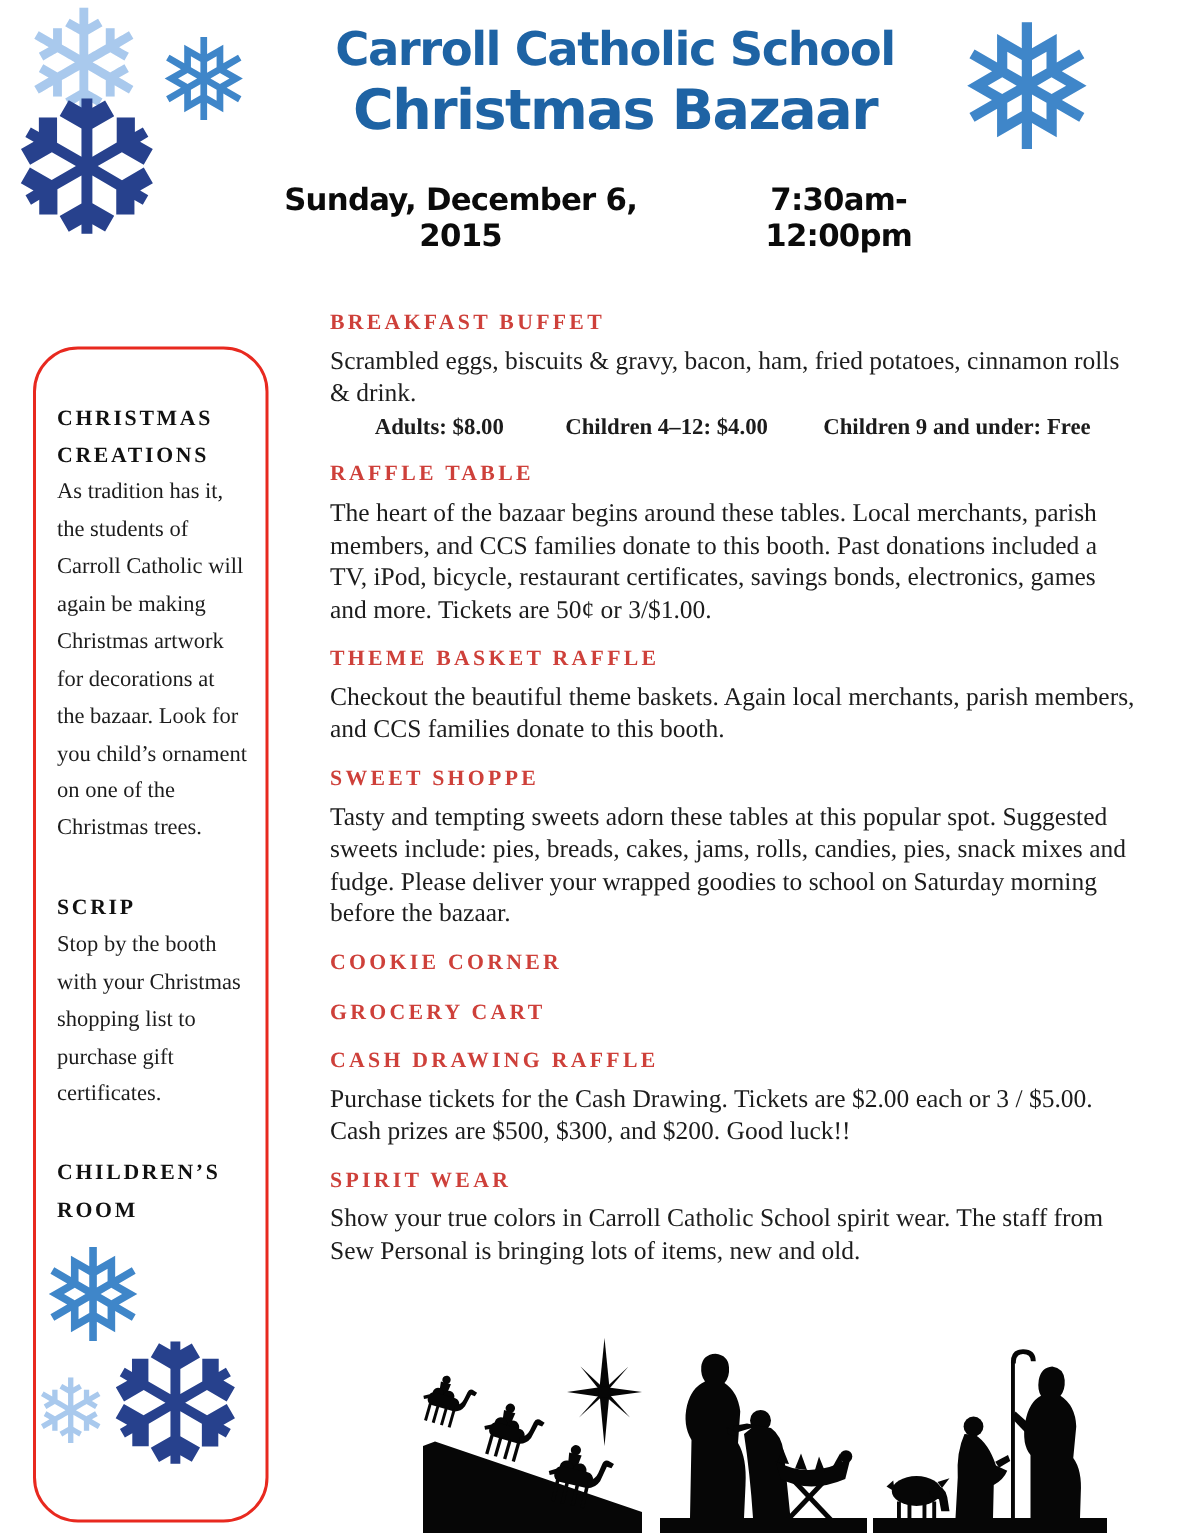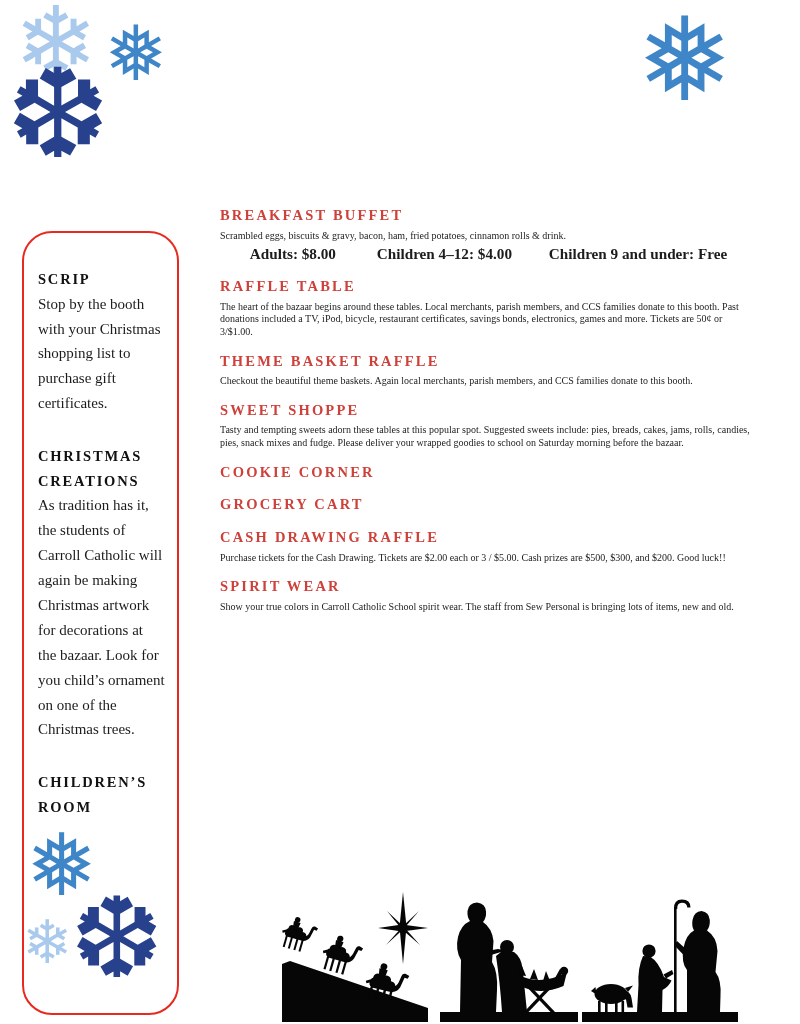--- a/index.html
+++ b/index.html
@@ -45,50 +45,58 @@
   .sb-section{margin-bottom:28px;}
   .sb-heading{font-size:14.5px;font-weight:700;letter-spacing:1.8px;color:#111;line-height:1.7;}
   .sb-body{font-size:15px;line-height:1.66;color:var(--ink);}
   
   .main{position:absolute;left:196px;top:206px;width:537px;margin-left:24px;}
   .section{margin-bottom:13px;}
   .sec-heading{
     font-size:14.5px;font-weight:700;letter-spacing:2.2px;
     color:var(--heading-red);margin-bottom:4px;line-height:1.35;
   }
-  .sec-body{font-size:10px;line-height:1.27;color:var(--ink);}
+  .sec-body{font-size:17px;line-height:1.27;color:var(--ink);}
   .price-row{display:flex;font-size:15.2px;font-weight:700;line-height:1.3;margin-top:2px;justify-content:center;}
   .price-row span:nth-child(1){width:127px;}
   .price-row span:nth-child(2){width:172px;}
   
   .nativity{position:absolute;left:230px;top:878px;width:570px;height:146px;}
   .nativity *{fill:#060606;}
 </style>
 </head>
 <body>
 
 <div class="page">
 
   <span class="sf sf-light sf1">❄</span>
   <span class="sf sf-mid   sf2">❅</span>
   <span class="sf sf-dark  sf3">❆</span>
   <span class="sf sf-mid   sf4">❅</span>
   <span class="sf sf-mid   sf5">❅</span>
   <span class="sf sf-light sf6">❄</span>
   <span class="sf sf-dark  sf7">❆</span>
 
+  <div class="header">
+    <div class="title1">Carroll Catholic School</div>
+    <div class="title2">Christmas Bazaar</div>
+    <div class="dateline">
+      <span>Sunday, December 6, 2015</span>
+      <span>7:30am-12:00pm</span>
+    </div>
+  </div>
 
   <div class="sidebar">
+    <div class="sb-section">
+      <div class="sb-heading">CHRISTMAS CREATIONS</div>
+      <div class="sb-body">As tradition has it, the students of Carroll Catholic will again be making Christmas artwork for decorations at the bazaar. Look for you child’s ornament on one of the Christmas trees.</div>
+    </div>
     <div class="sb-section">
       <div class="sb-heading">SCRIP</div>
       <div class="sb-body">Stop by the booth with your Christmas shopping list to purchase gift certificates.</div>
-    </div>
-    <div class="sb-section">
-      <div class="sb-heading">CHRISTMAS CREATIONS</div>
-      <div class="sb-body">As tradition has it, the students of Carroll Catholic will again be making Christmas artwork for decorations at the bazaar. Look for you child’s ornament on one of the Christmas trees.</div>
     </div>
     <div class="sb-section">
       <div class="sb-heading">CHILDREN’S ROOM</div>
     </div>
   </div>
 
   <div class="main">
 
     <div class="section">
       <div class="sec-heading">BREAKFAST BUFFET</div>

